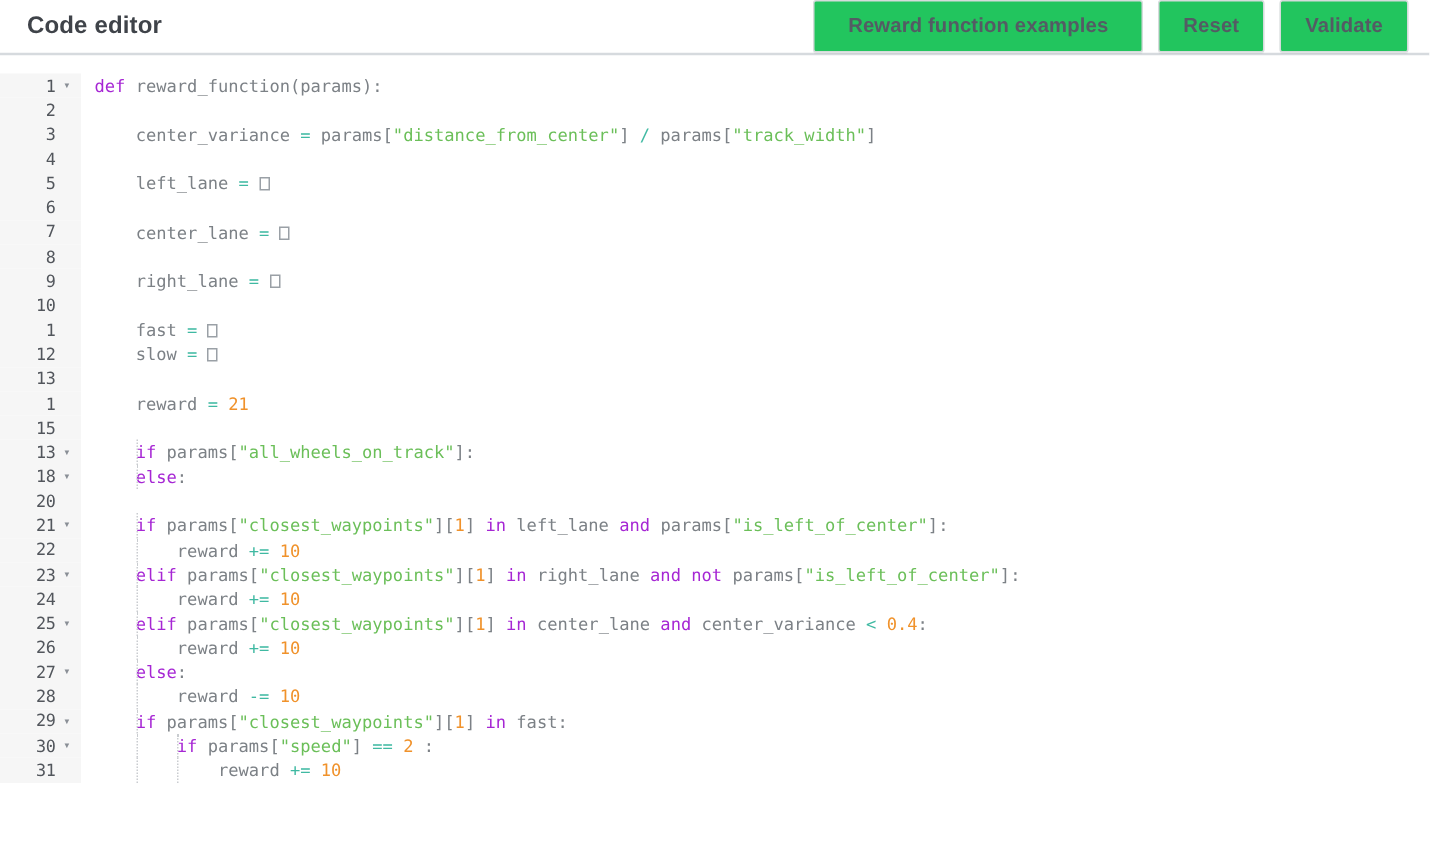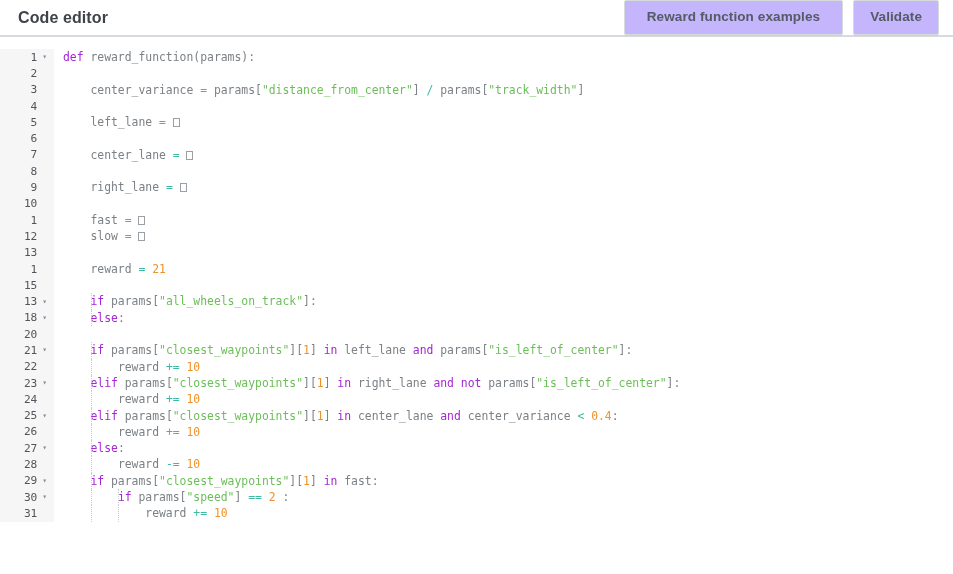--- a/index.html
+++ b/index.html
@@ -32,21 +32,21 @@
     letter-spacing: 0.1px;
     white-space: nowrap;
   }
   .header-actions {
     margin-left: auto;
     display: flex;
     align-items: center;
     gap: 10px;
   }
   .btn {
-    background: #c4b5fd;
+    background: #22c55e;
     border: 1px solid #d5dbdb;
     border-radius: 2px;
     color: #545b64;
     font-family: "Liberation Sans", sans-serif;
     font-size: 13.5px;
     font-weight: bold;
     letter-spacing: 0.1px;
     line-height: 1;
     padding: 9px 16px 10px;
     cursor: pointer;
@@ -152,20 +152,21 @@
   }
 </style>
 </head>
 <body>
 
 <div class="editor-header">
   <div class="header-title">Code editor</div>
 
   <div class="header-actions">
     <button class="btn btn-wide">Reward function examples</button>
+    <button class="btn">Reset</button>
     <button class="btn">Validate</button>
   </div>
 </div>
 <div class="header-rule"></div>
 
 <div class="code-area">
   <div class="code-scroll">
     <table class="code-table">
       <tbody id="code-body">
           <tr class="code-row">

